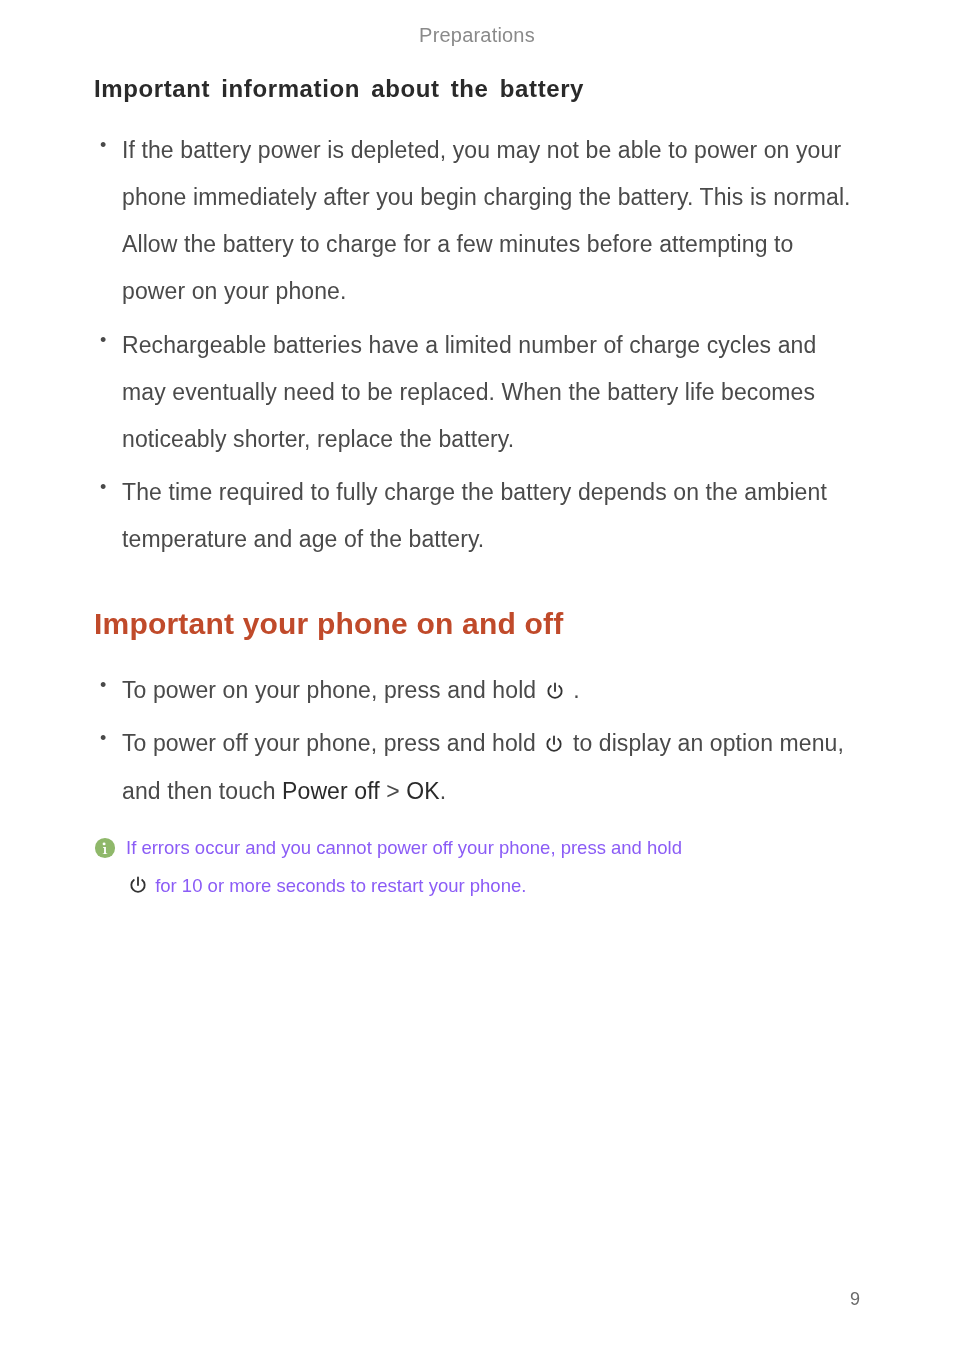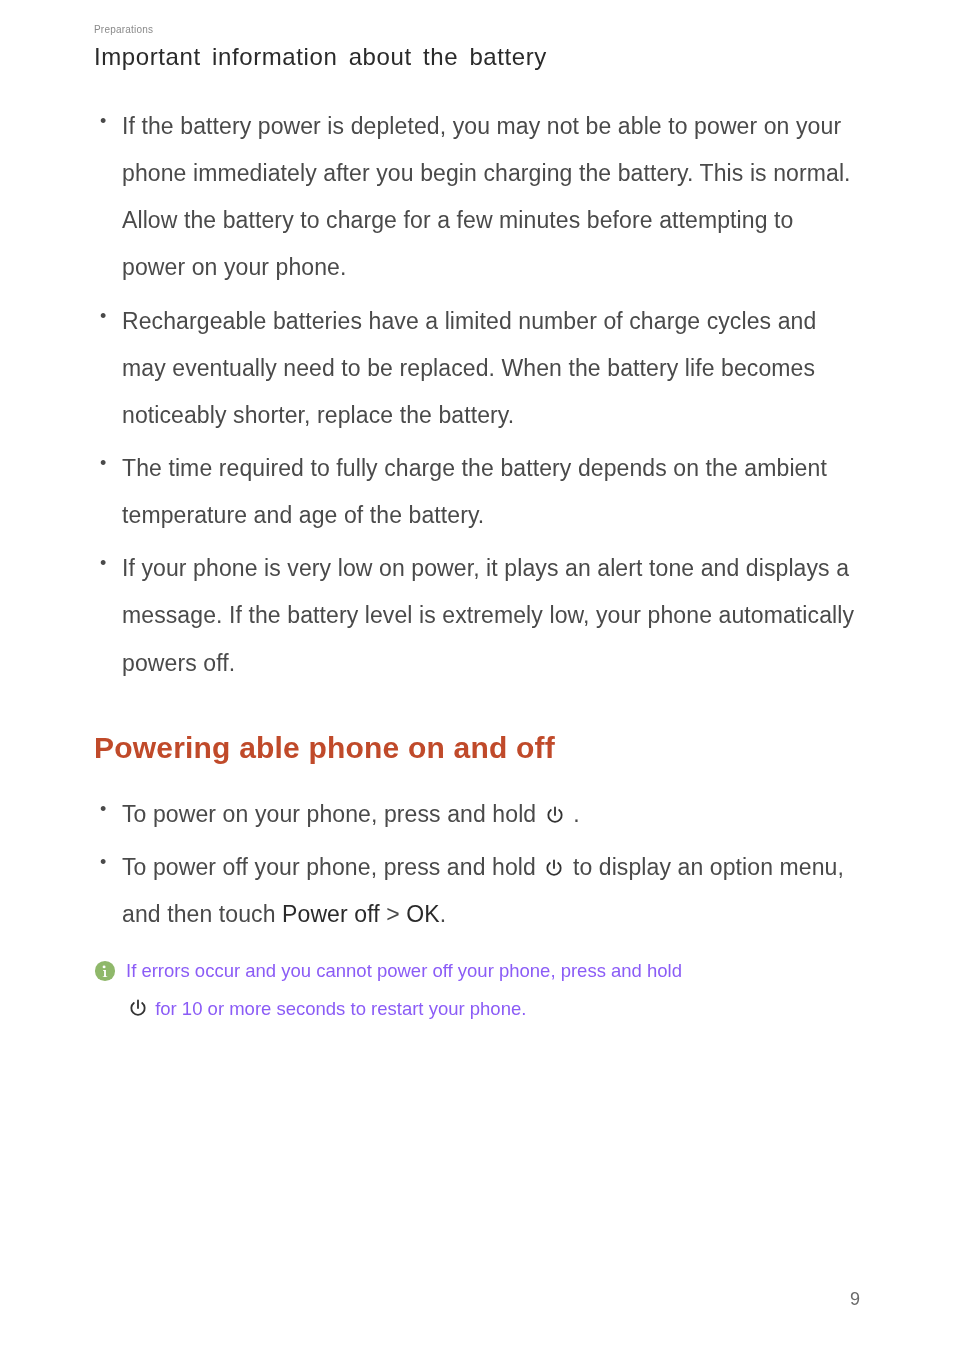--- a/index.html
+++ b/index.html
@@ -8,31 +8,31 @@
       height: 1352px;
       background: #ffffff;
       font-family: -apple-system, "Segoe UI", "Helvetica Neue", Arial, sans-serif;
       position: relative;
       color: #4a4a4a;
     }
     .page {
       padding: 24px 94px 0 94px;
     }
     .section-header {
-      text-align: left;
-      font-size: 10px;
+      text-align: center;
+      font-size: 20px;
       color: #8a8a8a;
-      margin-bottom: 8px;
+      margin-bottom: 28px;
       letter-spacing: 0.2px;
     }
     h2.sub {
       font-size: 24px;
-      font-weight: 400;
+      font-weight: 700;
       color: #2a2a2a;
-      margin-bottom: 32px;
+      margin-bottom: 24px;
       letter-spacing: 0.6px;
       word-spacing: 4px;
     }
     h1.main {
       font-size: 30px;
       font-weight: 700;
       color: #c04a2a;
       margin-top: 44px;
       margin-bottom: 26px;
       letter-spacing: 0.2px;
@@ -94,24 +94,23 @@
 
 <div class="page">
   <div class="section-header">Preparations</div>
 
   <h2 class="sub">Important information about the battery</h2>
 
   <ul class="bullets">
     <li>If the battery power is depleted, you may not be able to power on your phone immediately after you begin charging the battery. This is normal. Allow the battery to charge for a few minutes before attempting to power on your phone.</li>
     <li>Rechargeable batteries have a limited number of charge cycles and may eventually need to be replaced. When the battery life becomes noticeably shorter, replace the battery.</li>
     <li>The time required to fully charge the battery depends on the ambient temperature and age of the battery.</li>
-    <li>If your phone is very low on power, it plays an alert tone and displays a message. If the battery level is extremely low, your phone automatically powers off.</li>
   </ul>
 
-  <h1 class="main">Powering able phone on and off</h1>
+  <h1 class="main">Important your phone on and off</h1>
 
   <ul class="bullets">
     <li>
       <span>To power on your phone, press and hold </span><svg class="power-svg" width="20" height="20" viewBox="0 0 24 24" fill="none" stroke="#333" stroke-width="2.2" stroke-linecap="round">
           <path d="M12 3v9"></path>
           <path d="M7 6a8 8 0 1 0 10 0"></path>
         </svg><span> .</span>
     </li>
     <li>
       <span>To power off your phone, press and hold </span><svg class="power-svg" width="20" height="20" viewBox="0 0 24 24" fill="none" stroke="#333" stroke-width="2.2" stroke-linecap="round">

